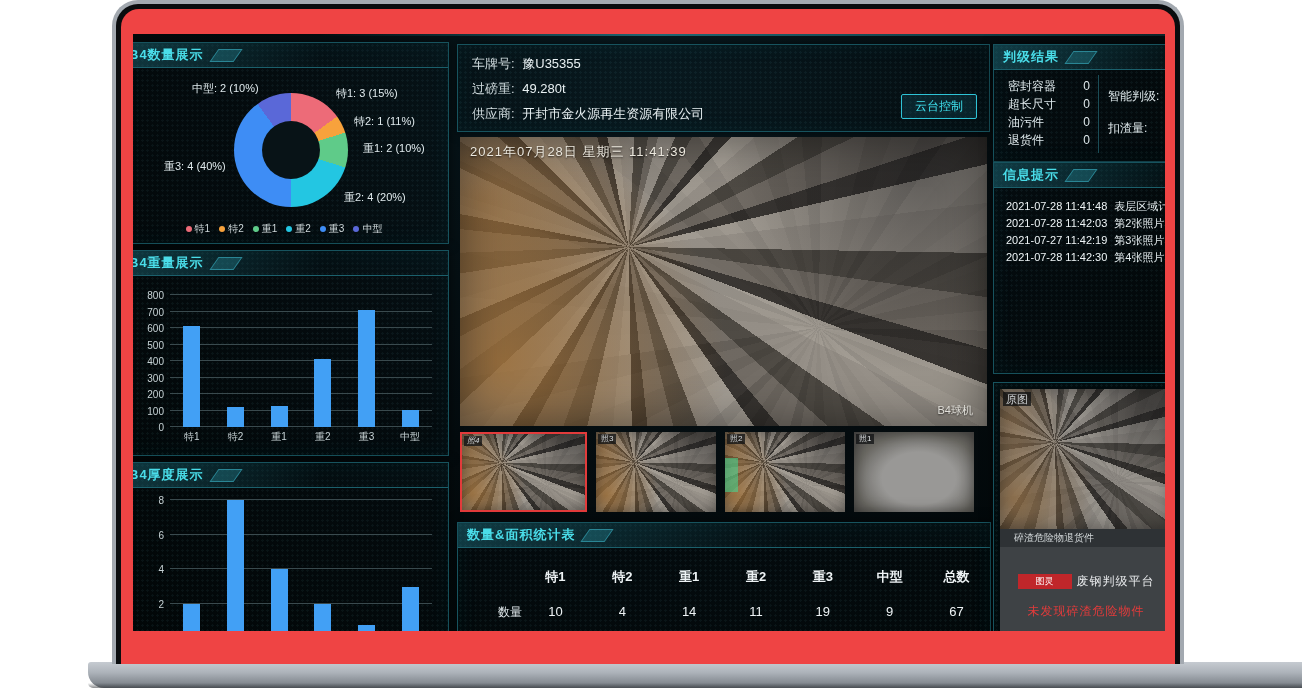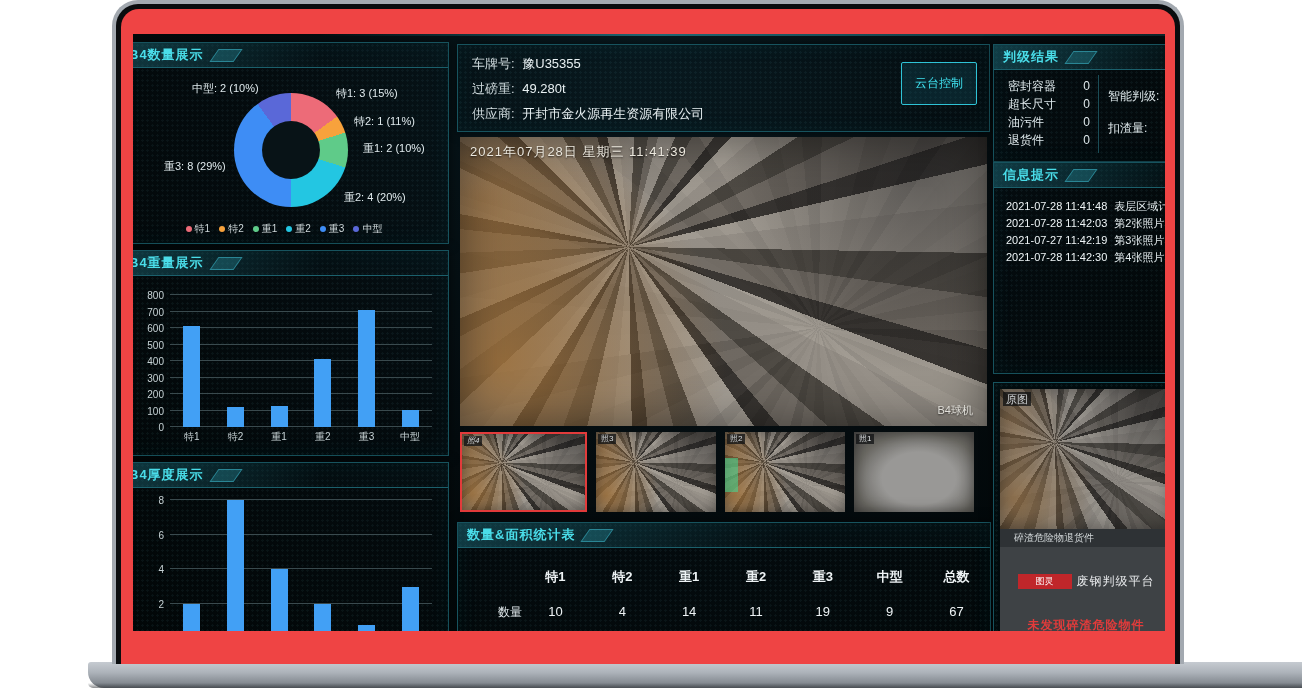--- a/index.html
+++ b/index.html
@@ -58,21 +58,21 @@
   .slots{position:absolute;left:36px;right:8px;top:0;bottom:0;display:flex;justify-content:space-around;align-items:flex-end;}
   .slot{position:relative;height:100%;display:flex;align-items:flex-end;}
   .bar{width:17px;}
   .xlab{position:absolute;bottom:-17px;left:50%;transform:translateX(-50%);font-size:10px;color:#c7d2d5;white-space:nowrap;}
 
   
   .p-info{left:324px;top:10px;width:533px;height:88px;}
   .v-row{padding:0 0 0 14px;line-height:25px;font-size:13px;color:#e8f0f2;}
   .v-row:first-child{padding-top:6px;}
   .v-label{color:#cfdadd;margin-right:4px;}
-  .ptz-btn{position:absolute;right:12px;bottom:26px;padding:12px 13px;font-size:12px;color:#3fe0ee;
+  .ptz-btn{position:absolute;right:12px;bottom:12px;padding:3px 13px;font-size:12px;color:#3fe0ee;
            border:1px solid #2fc3d6;background:rgba(22,95,110,.28);border-radius:2px;cursor:pointer;}
 
   .photo-main{position:absolute;left:327px;top:103px;width:527px;height:289px;
               box-shadow:inset 0 0 45px rgba(0,0,0,.45);}
   .scrap{background:
       radial-gradient(circle at 8% 78%, rgba(158,112,58,.85), rgba(158,112,58,0) 42%),
       radial-gradient(circle at 4% 22%, rgba(146,104,56,.7), rgba(146,104,56,0) 30%),
       radial-gradient(circle at 88% 12%, rgba(30,30,32,.5), rgba(30,30,32,0) 38%),
       repeating-conic-gradient(from 15deg at 32% 38%, rgba(150,144,136,.9) 0 8deg, rgba(72,68,62,.9) 8deg 15deg, rgba(110,104,97,.85) 15deg 23deg, rgba(48,45,42,.9) 23deg 28deg, rgba(165,159,150,.85) 28deg 34deg),
       repeating-conic-gradient(from 70deg at 68% 66%, #837d75 0 7deg, #4a463f 7deg 14deg, #746e66 14deg 21deg, #32302d 21deg 27deg, #908a82 27deg 33deg);
@@ -120,42 +120,42 @@
          box-shadow:inset 0 0 18px rgba(0,0,0,.4);}
   .d-tag{position:absolute;top:3px;left:3px;background:rgba(15,18,20,.75);color:#d8dde0;
          font-size:11px;line-height:12px;padding:1px 3px;}
   .d-caption{position:absolute;left:6px;right:6px;top:146px;height:18px;background:#2e3235;
              color:#cfd4d6;font-size:10px;line-height:18px;padding:0 14px;white-space:nowrap;overflow:hidden;}
   .d-body{position:absolute;left:6px;right:6px;top:164px;bottom:6px;background:#3e4245;
           display:flex;flex-direction:column;align-items:center;}
   .brand-row{margin-top:26px;display:flex;align-items:center;gap:5px;}
   .brand-badge{background:#c0262a;color:#fff;font-size:9px;line-height:15px;padding:0 18px;}
   .brand-text{color:#e8eaec;font-size:12px;letter-spacing:1px;}
-  .alert-text{margin-top:27px;font-size:12px;letter-spacing:1px;font-weight:bold;}
+  .alert-text{margin-top:13px;font-size:12px;letter-spacing:1px;}
 </style>
 </head>
 <body>
 
 <div class="base"></div>
 <div class="lid">
   <div class="screen">
     <div class="dash">
 
       <div class="panel dots p-qty">
         <div class="p-title">
           <span>B4数量展示</span>
           <span class="tab-deco"></span>
         </div>
         <div class="donut" style="background: conic-gradient(rgb(237, 107, 120) 0%, rgb(237, 107, 120) 15%, rgb(247, 162, 60) 15%, rgb(247, 162, 60) 20%, rgb(95, 203, 137) 20%, rgb(95, 203, 137) 30%, rgb(35, 198, 226) 30%, rgb(35, 198, 226) 50%, rgb(62, 141, 245) 50%, rgb(62, 141, 245) 90%, rgb(90, 104, 216) 90%, rgb(90, 104, 216) 100%);"></div>
         <div>
             <div class="callout co0">特1: 3 (15%)</div>
             <div class="callout co1">特2: 1 (11%)</div>
             <div class="callout co2">重1: 2 (10%)</div>
             <div class="callout co3">重2: 4 (20%)</div>
-            <div class="callout co4">重3: 8 (29%)</div>
+            <div class="callout co4">重3: 4 (40%)</div>
             <div class="callout co5">中型: 2 (10%)</div>
           </div>
         <div class="legend">
             <span class="lg-item">
               <span class="lg-dot" style="background: rgb(237, 107, 120);"></span>
               <span>特1</span>
             </span>
             <span class="lg-item">
               <span class="lg-dot" style="background: rgb(247, 162, 60);"></span>
               <span>特2</span>

